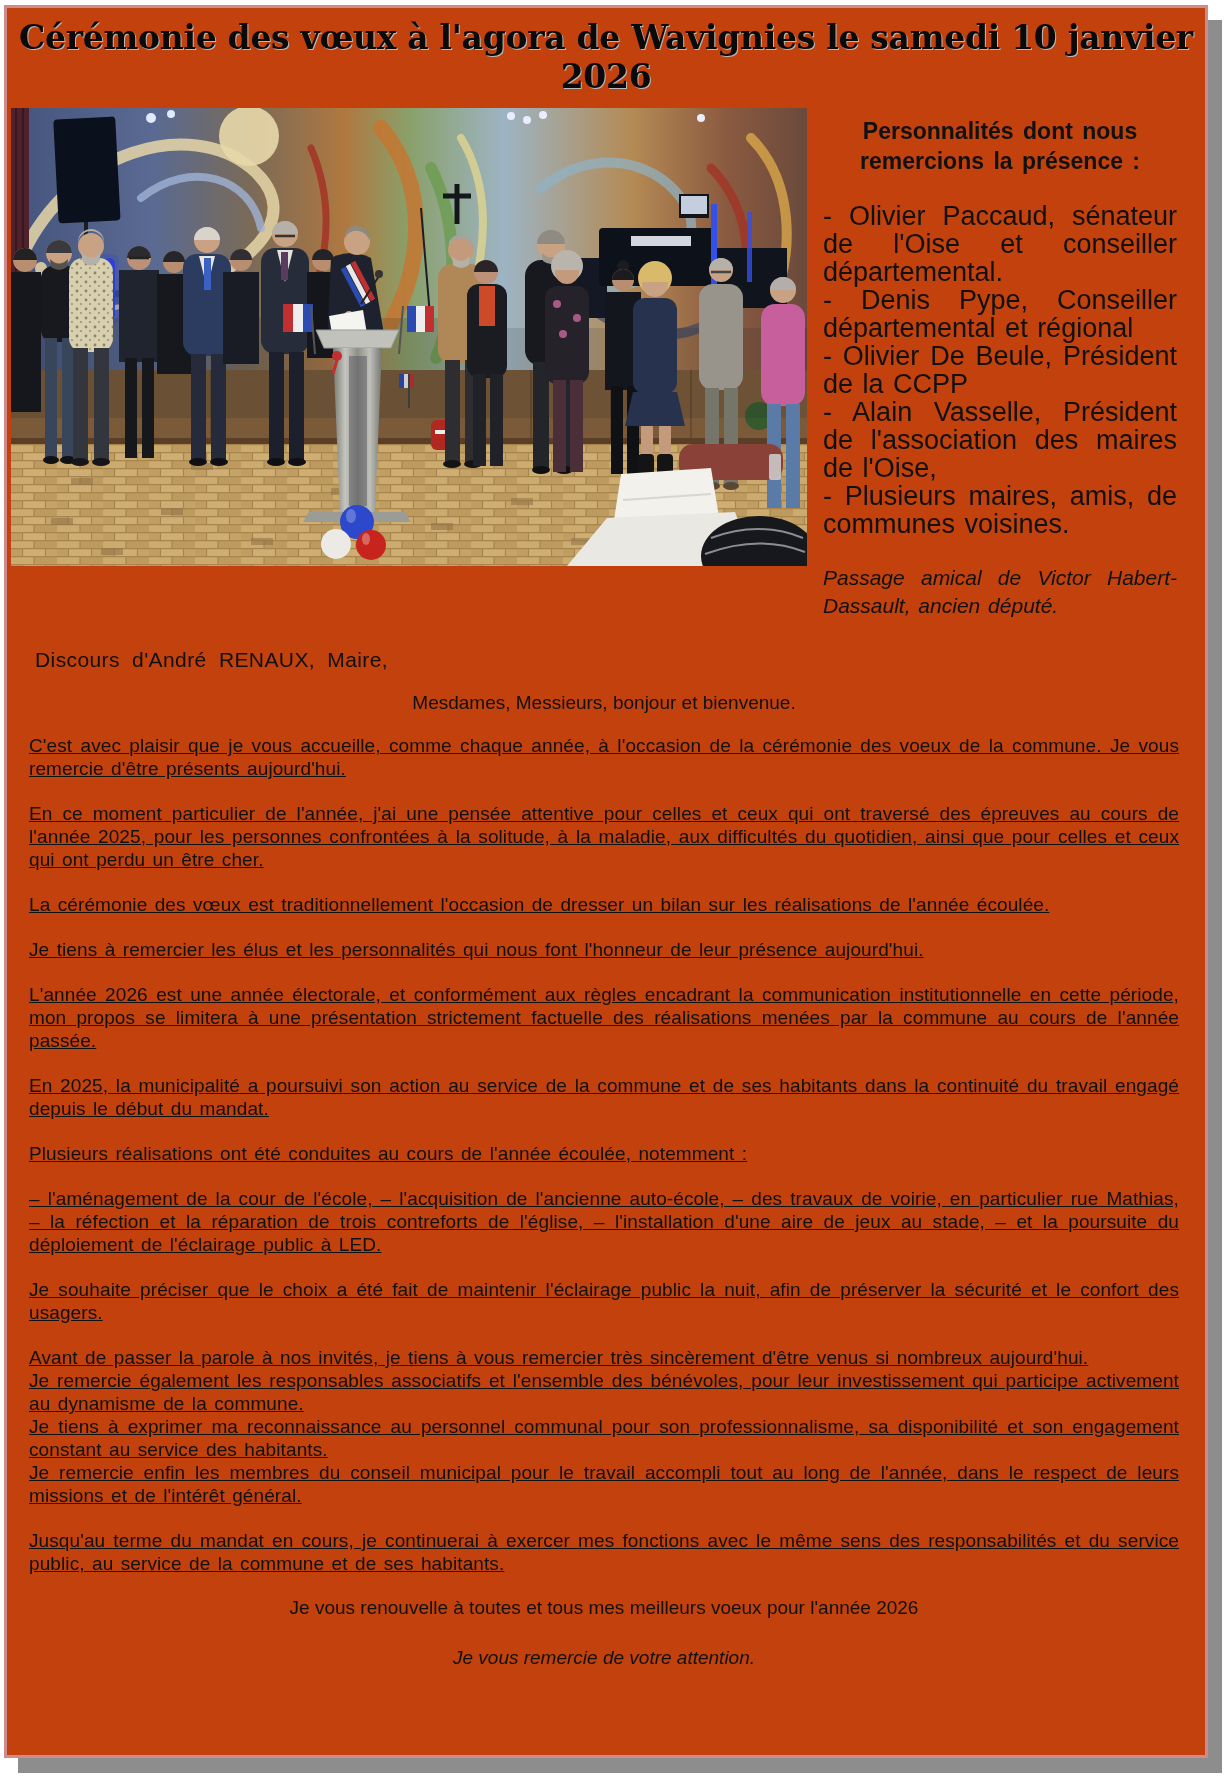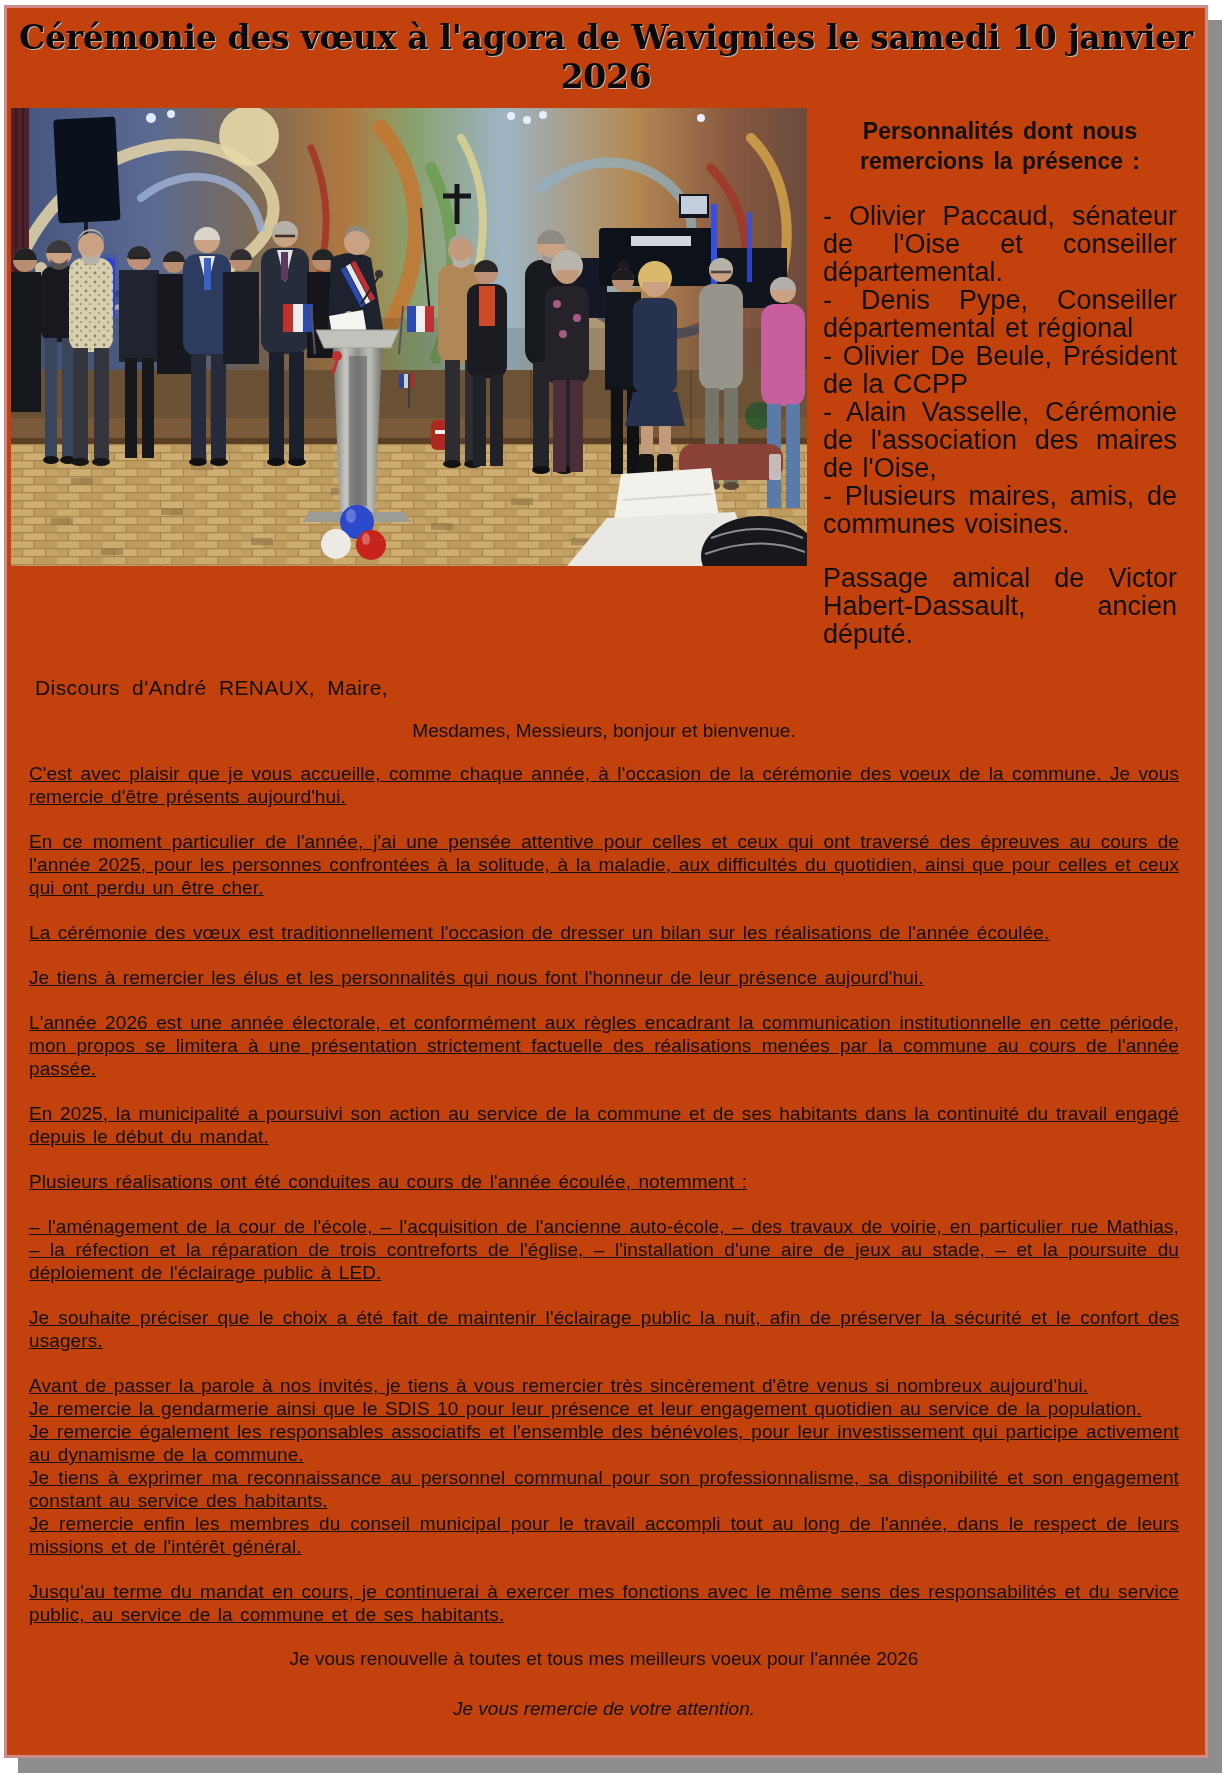--- a/index.html
+++ b/index.html
@@ -12,21 +12,21 @@
   .title{margin:10px 10px 0 10px;text-align:center;
          font-family:"DejaVu Serif", serif;font-weight:bold;font-size:33px;letter-spacing:-.3px;
          color:#0a0a0a;text-shadow:1px 1px 0 #b9b9b9;}
   .top-row{display:flex;margin-top:12px;}
   .photo{width:796px;height:458px;flex:none;margin-left:4px;background:#3a4668;}
   .photo svg{display:block;}
   .sidebar{flex:1;padding:0 28px 0 16px;}
   .side-heading{margin:8px 0 26px 0;text-align:center;font-size:23px;font-weight:bold;
                 line-height:30px;word-spacing:3px;}
   .side-list p{margin:0;font-size:27px;line-height:28px;text-align:justify;word-spacing:2px;}
-  .side-footer{margin:26px 0 0 0;font-size:27px;line-height:28px;text-align:justify;word-spacing:2px;}
+  .side-footer{margin:26px 0 0 0;font-size:21px;line-height:28px;text-align:justify;word-spacing:2px;font-style:italic;}
   .speech{padding:0 26px 0 22px;}
   .speech-heading{margin:28px 0 0 6px;font-size:21px;word-spacing:6px;letter-spacing:.4px;}
   .salutation{margin:20px 0 0 0;text-align:center;font-size:19px;}
   .paragraphs{margin-top:20px;text-decoration:underline;}
   .paragraphs p{margin:0;font-size:19px;line-height:23px;text-align:justify;
                 word-spacing:2px;letter-spacing:.1px;}
   .paragraphs p.gap{margin-bottom:22px;}
   .closing{margin:22px 0 0 0;text-align:center;font-size:19px;}
   .closing2{margin-top:28px;font-style:italic;}
 </style>
@@ -364,42 +364,41 @@
           </g>
         </svg>
       </div>
 
       <aside class="sidebar">
         <h2 class="side-heading">Personnalités dont nous remercions la présence :</h2>
         <div class="side-list">
             <p>- Olivier Paccaud, sénateur de l'Oise et conseiller départemental.</p>
             <p>- Denis Pype, Conseiller départemental et régional</p>
             <p>- Olivier De Beule, Président de la CCPP</p>
-            <p>- Alain Vasselle, Cérémonie de l'association des maires de l'Oise,</p>
+            <p>- Alain Vasselle, Président de l'association des maires de l'Oise,</p>
             <p>- Plusieurs maires, amis, de communes voisines.</p>
           </div>
         <p class="side-footer">Passage amical de Victor Habert-Dassault, ancien député.</p>
       </aside>
     </div>
 
     <section class="speech">
       <p class="speech-heading">Discours d'André RENAUX, Maire,</p>
       <p class="salutation">Mesdames, Messieurs, bonjour et bienvenue.</p>
       <div class="paragraphs">
           <p class="gap">C'est avec plaisir que je vous accueille, comme chaque année, à l'occasion de la cérémonie des voeux de la commune. Je vous remercie d'être présents aujourd'hui.</p>
           <p class="gap">En ce moment particulier de l'année, j'ai une pensée attentive pour celles et ceux qui ont traversé des épreuves au cours de l'année 2025, pour les personnes confrontées à la solitude, à la maladie, aux difficultés du quotidien, ainsi que pour celles et ceux qui ont perdu un être cher.</p>
           <p class="gap">La cérémonie des vœux est traditionnellement l'occasion de dresser un bilan sur les réalisations de l'année écoulée.</p>
           <p class="gap">Je tiens à remercier les élus et les personnalités qui nous font l'honneur de leur présence aujourd'hui.</p>
           <p class="gap">L'année 2026 est une année électorale, et conformément aux règles encadrant la communication institutionnelle en cette période, mon propos se limitera à une présentation strictement factuelle des réalisations menées par la commune au cours de l'année passée.</p>
           <p class="gap">En 2025, la municipalité a poursuivi son action au service de la commune et de ses habitants dans la continuité du travail engagé depuis le début du mandat.</p>
           <p class="gap">Plusieurs réalisations ont été conduites au cours de l'année écoulée, notemment :</p>
           <p class="gap">– l'aménagement de la cour de l'école, – l'acquisition de l'ancienne auto-école, – des travaux de voirie, en particulier rue Mathias, – la réfection et la réparation de trois contreforts de l'église, – l'installation d'une aire de jeux au stade, – et la poursuite du déploiement de l'éclairage public à LED.</p>
           <p class="gap">Je souhaite préciser que le choix a été fait de maintenir l'éclairage public la nuit, afin de préserver la sécurité et le confort des usagers.</p>
           <p>Avant de passer la parole à nos invités, je tiens à vous remercier très sincèrement d'être venus si nombreux aujourd'hui.</p>
-          <p>Je remercie la gendarmerie ainsi que le SDIS 10 pour leur présence et leur engagement quotidien au service de la population.</p>
           <p>Je remercie également les responsables associatifs et l'ensemble des bénévoles, pour leur investissement qui participe activement au dynamisme de la commune.</p>
           <p>Je tiens à exprimer ma reconnaissance au personnel communal pour son professionnalisme, sa disponibilité et son engagement constant au service des habitants.</p>
           <p class="gap">Je remercie enfin les membres du conseil municipal pour le travail accompli tout au long de l'année, dans le respect de leurs missions et de l'intérêt général.</p>
           <p class="gap">Jusqu'au terme du mandat en cours, je continuerai à exercer mes fonctions avec le même sens des responsabilités et du service public, au service de la commune et de ses habitants.</p>
         </div>
       <p class="closing">Je vous renouvelle à toutes et tous mes meilleurs voeux pour l'année 2026</p>
       <p class="closing closing2">Je vous remercie de votre attention.</p>
     </section>
 
   </div>

